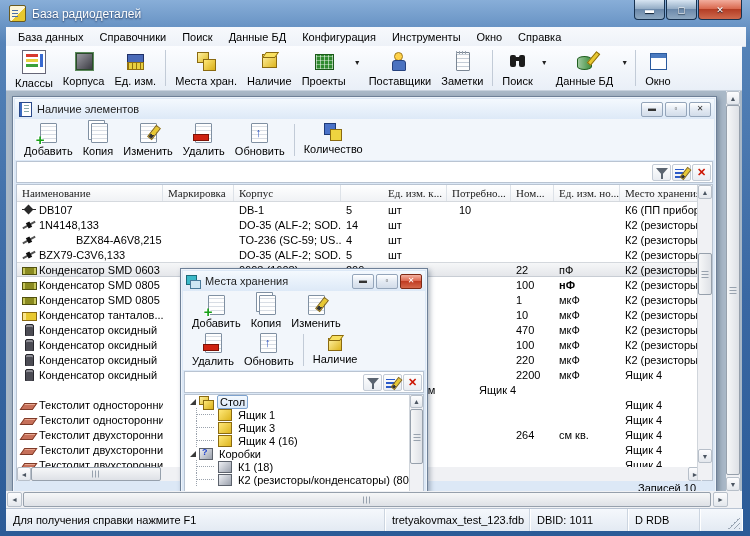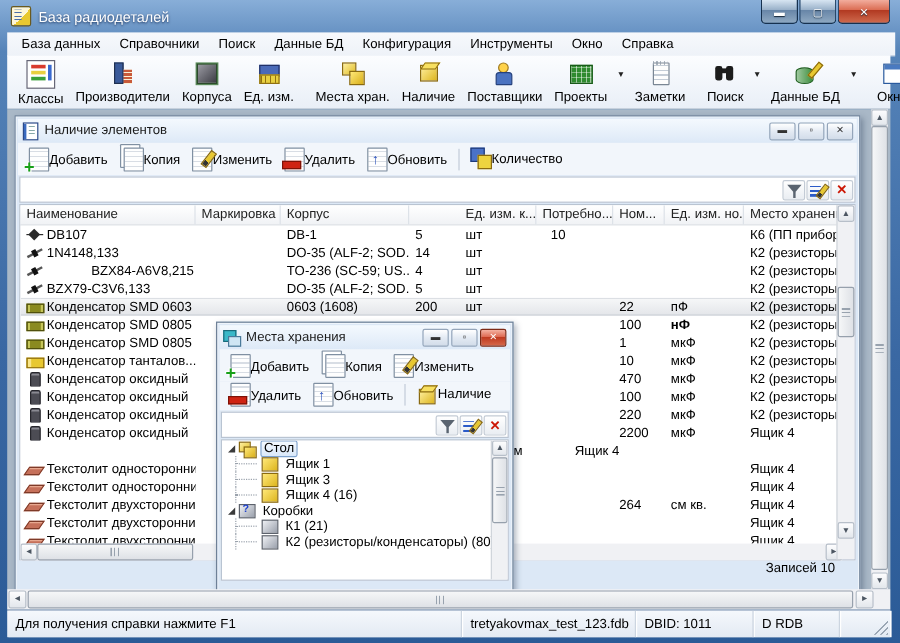--- a/index.html
+++ b/index.html
@@ -58,21 +58,21 @@
   .grip-v::after{content:"";position:absolute;left:50%;top:50%;transform:translate(-50%,-50%);width:7px;height:8px;background:repeating-linear-gradient(0deg,#98a2ae 0 1px,transparent 1px 3px);}
   .grip-h::after{content:"";position:absolute;left:50%;top:50%;transform:translate(-50%,-50%);width:8px;height:7px;background:repeating-linear-gradient(90deg,#98a2ae 0 1px,transparent 1px 3px);}
   
   .childwin{position:absolute;border:1px solid #6e8097;background:#dce8f6;padding:2px;box-sizing:border-box;box-shadow:inset 0 0 0 1px rgba(255,255,255,.5),2px 2px 5px rgba(20,40,70,.35);}
   .cw-titlebar{height:20px;display:flex;align-items:center;gap:5px;padding:0 3px;background:linear-gradient(#f4f9fe,#dde9f7);color:#1c1c1c;}
   .cw-title{white-space:nowrap;}
   .cw-btns{margin-left:auto;display:flex;gap:2px;}
   .cw-btn{width:22px;height:15px;border:1px solid #94a5ba;border-radius:2px;background:linear-gradient(#ffffff,#e3eaf3 50%,#d2dce9);font-size:8px;line-height:8px;display:flex;align-items:center;justify-content:center;color:#333;box-sizing:border-box;}
   .cw-btn.close-active{background:linear-gradient(#f4b2a2,#dd6ither 0);background:linear-gradient(#f4b2a2,#dd6850 45%,#bf3a20 46%,#d5674a);color:#fff;border-color:#7e2a16;}
   .cw-toolbar{display:flex;align-items:flex-start;padding:3px 2px 2px 4px;background:#f2f6fb;}
-  .sm-btn{display:flex;align-items:center;padding:1px 5px;}
+  .sm-btn{display:flex;flex-direction:column;align-items:center;padding:1px 5px;}
   .sm-btn .lbl{margin-top:2px;white-space:nowrap;}
   .cw-sep{width:1px;align-self:stretch;background:#c2cbd7;margin:2px 4px;}
   
   .pg{width:15px;height:18px;background:#fefefe;border:1px solid #8090a2;border-radius:1px;position:relative;background-image:repeating-linear-gradient(0deg,transparent 0 3px,#d8dde4 3px 4px);}
   .pg-add::after{content:"+";position:absolute;left:-5px;bottom:-6px;color:#18a018;font-size:15px;font-weight:bold;text-shadow:1px 1px 0 #fff,-1px -1px 0 #fff;}
   .pg-copy{box-shadow:-3px -3px 0 -1px #fff,-3px -3px 0 0 #8090a2;margin-left:3px;}
   .pg-edit::after{content:"";position:absolute;right:-1px;top:1px;width:4px;height:13px;background:linear-gradient(#e8c830 70%,#333 70%);border:1px solid #8a6a10;transform:rotate(38deg);}
   .pg-del::after{content:"";position:absolute;left:-3px;bottom:1px;width:14px;height:5px;background:#cf2312;border:1px solid #7e1206;}
   .pg-refresh::after{content:"↑";position:absolute;left:3px;top:2px;color:#2a50bb;font-size:12px;font-weight:bold;}
   .ic-qty{width:18px;height:18px;position:relative;}
@@ -84,21 +84,21 @@
   
   .filter-row{height:20px;margin:1px 1px 0 1px;background:#fff;border:1px solid #b9c4d2;display:flex;justify-content:flex-end;align-items:center;gap:1px;padding:0 1px;}
   .f-btn{width:19px;height:17px;position:relative;display:flex;align-items:center;justify-content:center;background:linear-gradient(#fff,#e9edf2);border:1px solid #c3cbd5;border-radius:2px;box-sizing:border-box;}
   .funnel::before{content:"";width:0;height:0;border-left:6px solid transparent;border-right:6px solid transparent;border-top:7px solid #5a6470;position:absolute;top:3px;}
   .funnel::after{content:"";position:absolute;top:9px;width:2px;height:5px;background:#5a6470;}
   .filterpen::before{content:"";position:absolute;left:2px;top:4px;width:9px;height:9px;background:repeating-linear-gradient(0deg,#2a5ac8 0 2px,transparent 2px 4px);}
   .filterpen::after{content:"";position:absolute;right:2px;top:2px;width:3px;height:11px;background:linear-gradient(#e8c830 70%,#333 70%);border:1px solid #8a6a10;transform:rotate(38deg);}
   .xred{color:#cc1705;font-weight:bold;font-size:11px;}
   
   .tbl-header{display:flex;height:17px;background:linear-gradient(#ffffff,#f0f2f5);border-bottom:1px solid #d5d9de;box-sizing:border-box;}
-  .th{border-right:1px solid #dde2e8;padding:2px 5px 0 5px;box-sizing:border-box;white-space:nowrap;overflow:hidden;color:#222;}
+  .th{border-right:1px solid #dde2e8;padding:2px 5px 0 5px;box-sizing:border-box;white-space:nowrap;overflow:hidden;color:#222;font-family:Liberation Serif, serif;}
   .tbl-body{background:#fff;overflow:hidden;position:relative;}
   .tr{display:flex;height:15px;align-items:center;}
   .tr.selected{background:linear-gradient(#f7f8f9,#e3e5e9);box-shadow:inset 0 1px 0 #d4d8dd,inset 0 -1px 0 #c8cdd4;}
   .td{padding:0 5px;box-sizing:border-box;white-space:nowrap;overflow:hidden;display:flex;align-items:center;gap:3px;}
   
   .ri{display:inline-block;width:14px;height:12px;position:relative;flex:none;}
   .ri-bridge::before{content:"";position:absolute;left:3px;top:2px;width:7px;height:7px;background:#2a2a2a;transform:rotate(45deg);}
   .ri-bridge::after{content:"";position:absolute;left:0;top:5px;width:14px;height:1px;background:#2a2a2a;}
   .ri-diode::before{content:"";position:absolute;left:0;top:5px;width:14px;height:2px;background:#555;transform:rotate(-28deg);}
   .ri-diode::after{content:"";position:absolute;left:5px;top:3px;width:4px;height:6px;background:#111;transform:rotate(-28deg);}
@@ -161,26 +161,20 @@
 
   <div class="toolbar" id="main-toolbar">
       <div class="tb-btn">
       <div class="tb-col">
         <span class="ic ic-classes"></span>
         <span class="tb-label">Классы</span>
       </div>
     </div>
       <div class="tb-btn">
       <div class="tb-col">
-        <span class="ic ic-manufacturers"></span>
-        <span class="tb-label">Производители</span>
-      </div>
-    </div>
-      <div class="tb-btn">
-      <div class="tb-col">
         <span class="ic ic-packages"></span>
         <span class="tb-label">Корпуса</span>
       </div>
     </div>
       <div class="tb-btn">
       <div class="tb-col">
         <span class="ic ic-units"></span>
         <span class="tb-label">Ед. изм.</span>
       </div>
     </div>
@@ -192,31 +186,31 @@
       </div>
     </div>
       <div class="tb-btn">
       <div class="tb-col">
         <span class="ic ic-availability"></span>
         <span class="tb-label">Наличие</span>
       </div>
     </div>
       <div class="tb-btn">
       <div class="tb-col">
+        <span class="ic ic-projects"></span>
+        <span class="tb-label">Проекты</span>
+      </div>
+    <span class="dd-arrow">▼</span>
+      </div>
+      <div class="tb-btn">
+      <div class="tb-col">
         <span class="ic ic-suppliers"></span>
         <span class="tb-label">Поставщики</span>
       </div>
     </div>
-      <div class="tb-btn">
-      <div class="tb-col">
-        <span class="ic ic-projects"></span>
-        <span class="tb-label">Проекты</span>
-      </div>
-    <span class="dd-arrow">▼</span>
-      </div>
       <div class="tb-btn">
       <div class="tb-col">
         <span class="ic ic-notes"></span>
         <span class="tb-label">Заметки</span>
       </div>
     </div>
       <div class="tb-sep"></div>
       <div class="tb-btn">
       <div class="tb-col">
         <span class="ic ic-search"></span>
@@ -923,21 +917,21 @@
           </div>
           <div class="tree-row">
             <span class="caret"></span>
             <span class="tcube cube gray">
               <span class="q">?</span>
             </span>
             <span class="tree-label">Коробки</span>
           </div>
           <div class="tree-row child">
             <span class="tcube cube gray"></span>
-            <span class="tree-label">К1 (21)</span>
+            <span class="tree-label">К1 (18)</span>
           </div>
           <div class="tree-row child">
             <span class="tcube cube gray"></span>
             <span class="tree-label">К2 (резисторы/конденсаторы) (80)</span>
           </div>
           <div class="sb" style="right:0;top:0;width:13px;height:116px;border-left:1px solid #d0d5db;">
           <div class="sb-btn" style="left:0;top:0;width:13px;height:13px;">▲</div>
           <div class="sb-thumb grip-v" style="left:0;top:14px;width:13px;height:55px;"></div>
         </div>
         </div>

